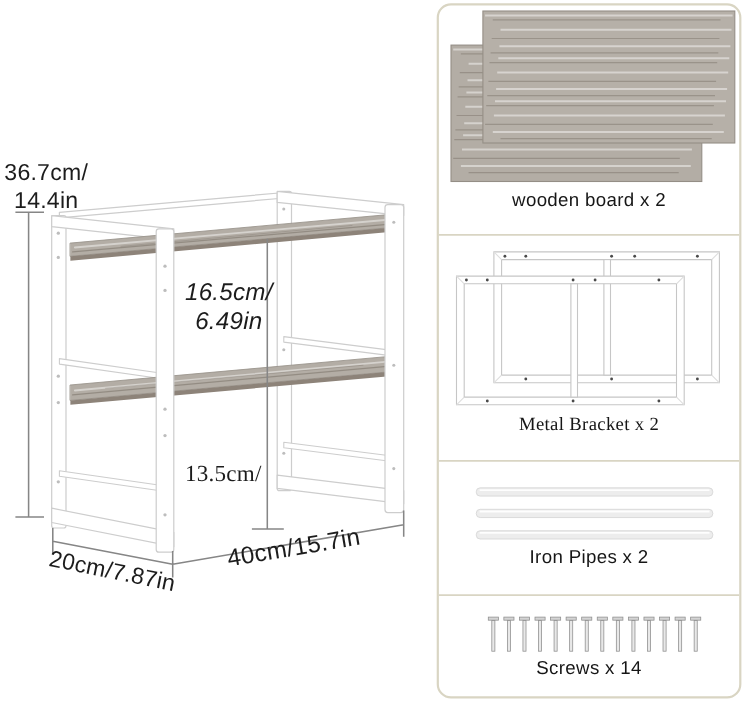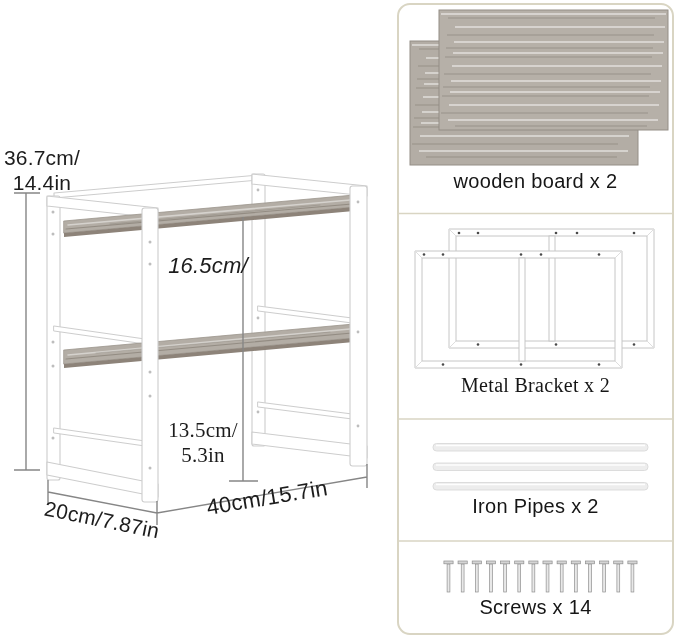--- a/index.html
+++ b/index.html
@@ -6,21 +6,21 @@
   .stage{position:relative;width:679px;height:638px;background:#fff;overflow:hidden;
          font-family:"Liberation Sans",sans-serif;color:#1c1c1c;}
   .art{position:absolute;left:0;top:0;}
   .lbl{position:absolute;text-align:center;font-size:21px;line-height:25px;
        color:#1c1c1c;white-space:nowrap;letter-spacing:.2px;}
   #d-height{left:-4px;top:145px;width:92px;}
   #d-gap{left:156px;top:253px;width:104px;font-size:22px;line-height:26px;font-style:italic;}
   #d-bottom{left:152px;top:418px;width:102px;font-family:Liberation Serif, serif;}
   #d-depth{left:40px;top:507px;width:124px;transform:rotate(11.5deg);}
   #d-width{left:194px;top:485px;width:146px;font-size:22px;transform:rotate(-9.5deg);}
-  .plbl{left:398px;width:275px;font-size:20px;color:#161616;letter-spacing:.3px;}
+  .plbl{left:398px;width:275px;font-size:17px;color:#161616;letter-spacing:.3px;}
   #p-board{top:169px;}
   #p-bracket{top:373px;font-family:Liberation Serif, serif;}
   #p-pipes{top:494px;}
   #p-screws{top:595px;}
 </style>
 </head>
 <body>
 
 <div class="stage">
 
@@ -243,24 +243,24 @@
         </g>
       </g>
   </svg>
 
   <div class="lbl" id="d-height">
     <div>36.7cm/</div>
     <div>14.4in</div>
   </div>
   <div class="lbl" id="d-gap">
     <div>16.5cm/</div>
+    <div>6.49in</div>
   </div>
   <div class="lbl" id="d-bottom">
     <div>13.5cm/</div>
-    <div>5.3in</div>
   </div>
   <div class="lbl" id="d-depth">20cm/7.87in</div>
   <div class="lbl" id="d-width">40cm/15.7in</div>
 
   <div class="lbl plbl" id="p-board">wooden board x 2</div>
   <div class="lbl plbl" id="p-bracket">Metal Bracket x 2</div>
   <div class="lbl plbl" id="p-pipes">Iron Pipes x 2</div>
   <div class="lbl plbl" id="p-screws">Screws x 14</div>
 </div>
 

